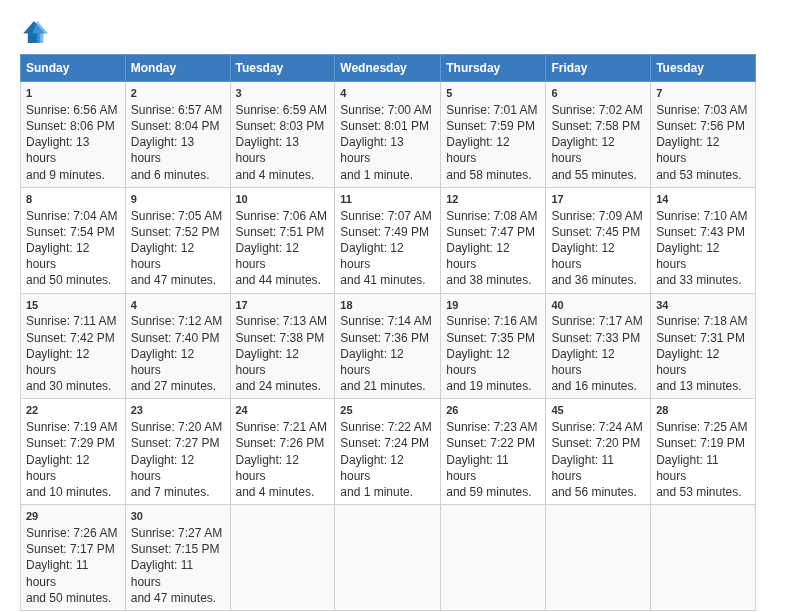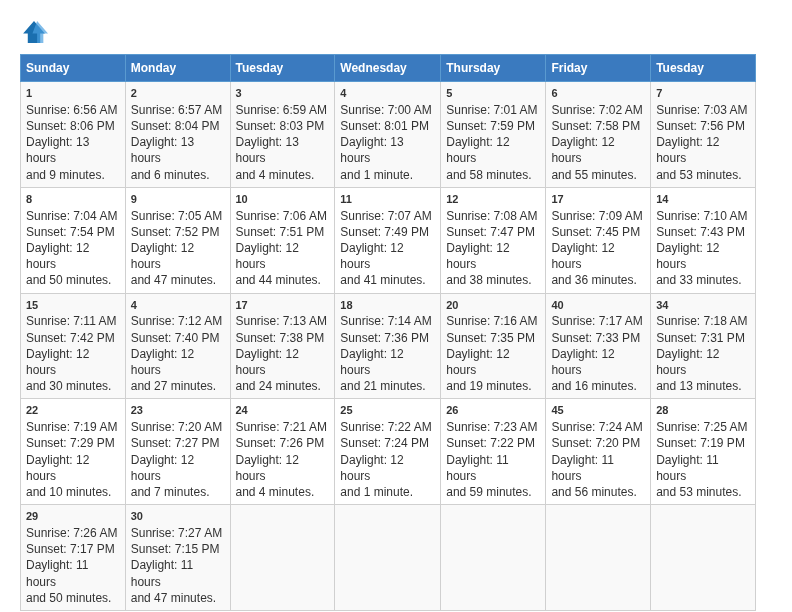--- a/index.html
+++ b/index.html
@@ -190,21 +190,21 @@
           </td>
           <td>
             <span class="day-num">17</span>
             <div class="day-info">Sunrise: 7:13 AM<br>Sunset: 7:38 PM<br>Daylight: 12 hours<br>and 24 minutes.</div>
           </td>
           <td>
             <span class="day-num">18</span>
             <div class="day-info">Sunrise: 7:14 AM<br>Sunset: 7:36 PM<br>Daylight: 12 hours<br>and 21 minutes.</div>
           </td>
           <td>
-            <span class="day-num">20</span>
+            <span class="day-num">19</span>
             <div class="day-info">Sunrise: 7:16 AM<br>Sunset: 7:35 PM<br>Daylight: 12 hours<br>and 19 minutes.</div>
           </td>
           <td>
             <span class="day-num">40</span>
             <div class="day-info">Sunrise: 7:17 AM<br>Sunset: 7:33 PM<br>Daylight: 12 hours<br>and 16 minutes.</div>
           </td>
           <td>
             <span class="day-num">34</span>
             <div class="day-info">Sunrise: 7:18 AM<br>Sunset: 7:31 PM<br>Daylight: 12 hours<br>and 13 minutes.</div>
           </td>

